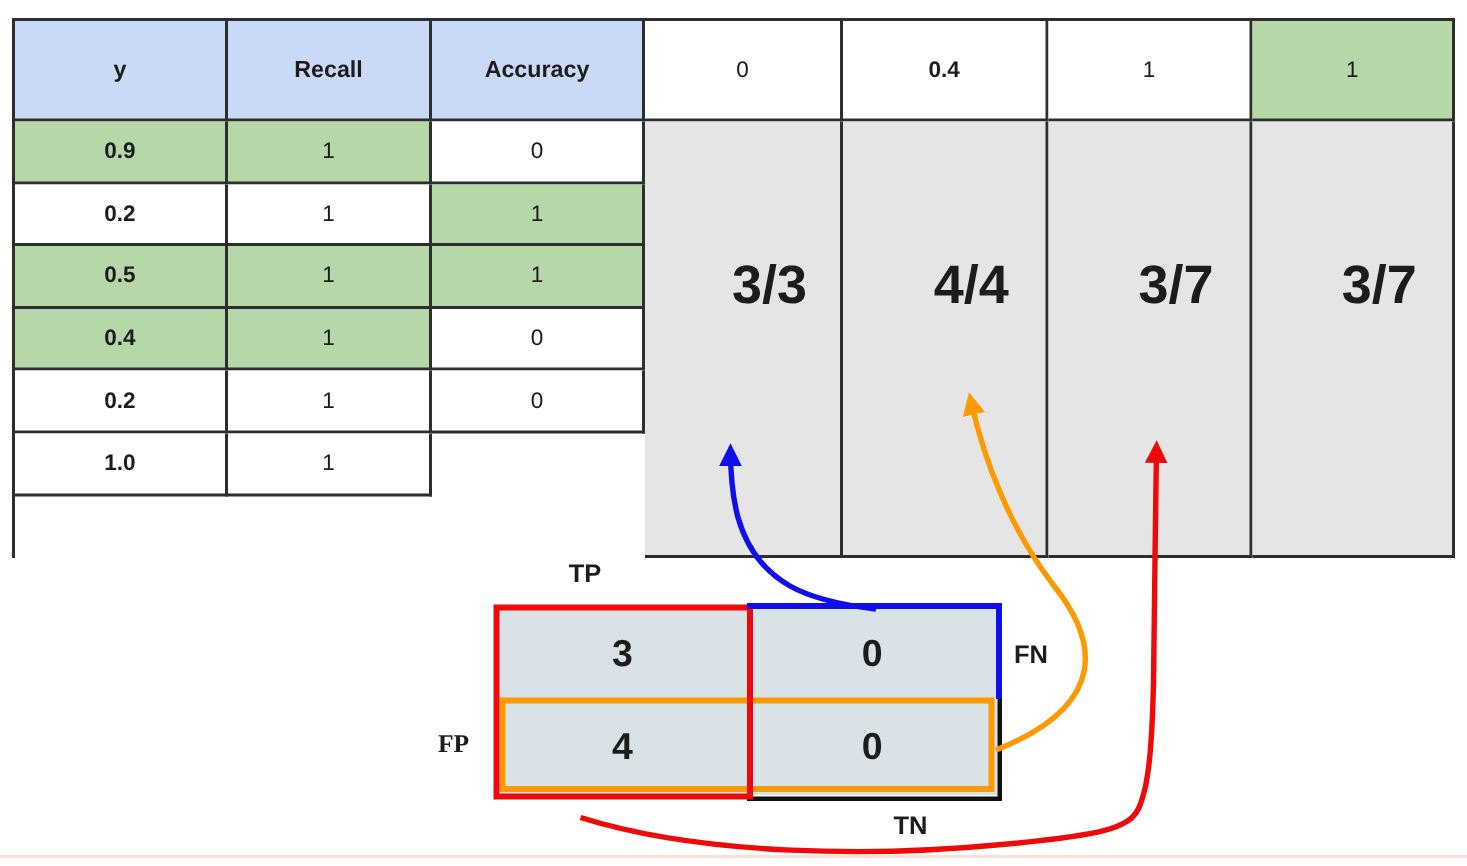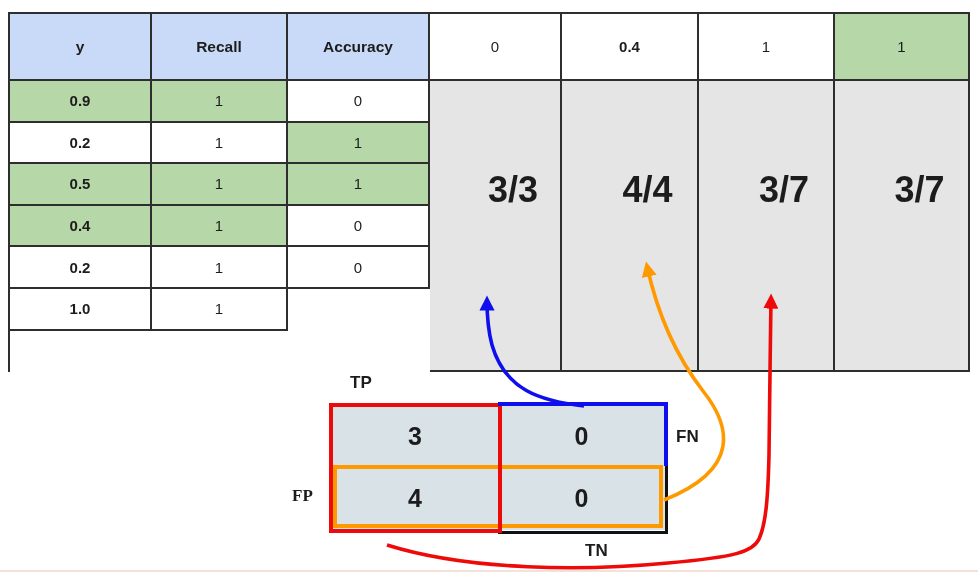--- a/index.html
+++ b/index.html
@@ -38,21 +38,21 @@
   .metric-cell span{transform:translateY(-36px);}
   
   .abs{position:absolute;}
   .mcell{background:var(--matrix-fill); display:flex; align-items:center; justify-content:center;
          font-weight:bold; font-size:25px;}
   .frame{position:absolute; background:transparent; pointer-events:none;}
   .frame-red{border:4px solid var(--red);}
   .frame-orange{border:4px solid var(--orange);}
   .frame-blue{border-top:4px solid var(--blue); border-right:4px solid var(--blue);}
   .frame-black{border-right:3px solid var(--black); border-bottom:3px solid var(--black);}
-  .mlabel{position:absolute; font-weight:bold; font-size:17px; }
+  .mlabel{position:absolute; font-weight:bold; font-size:17px; text-align:center;}
   .arrow-layer{position:absolute; left:0; top:0; pointer-events:none;}
   .bottom-line{position:absolute; left:0; top:570px; width:978px; height:2px; background:var(--bottom-line);}
 </style>
 </head>
 <body>
 
 <div class="data-table">
   <div class="cell hcell">y</div>
   <div class="cell hcell">Recall</div>
   <div class="cell hcell">Accuracy</div>

